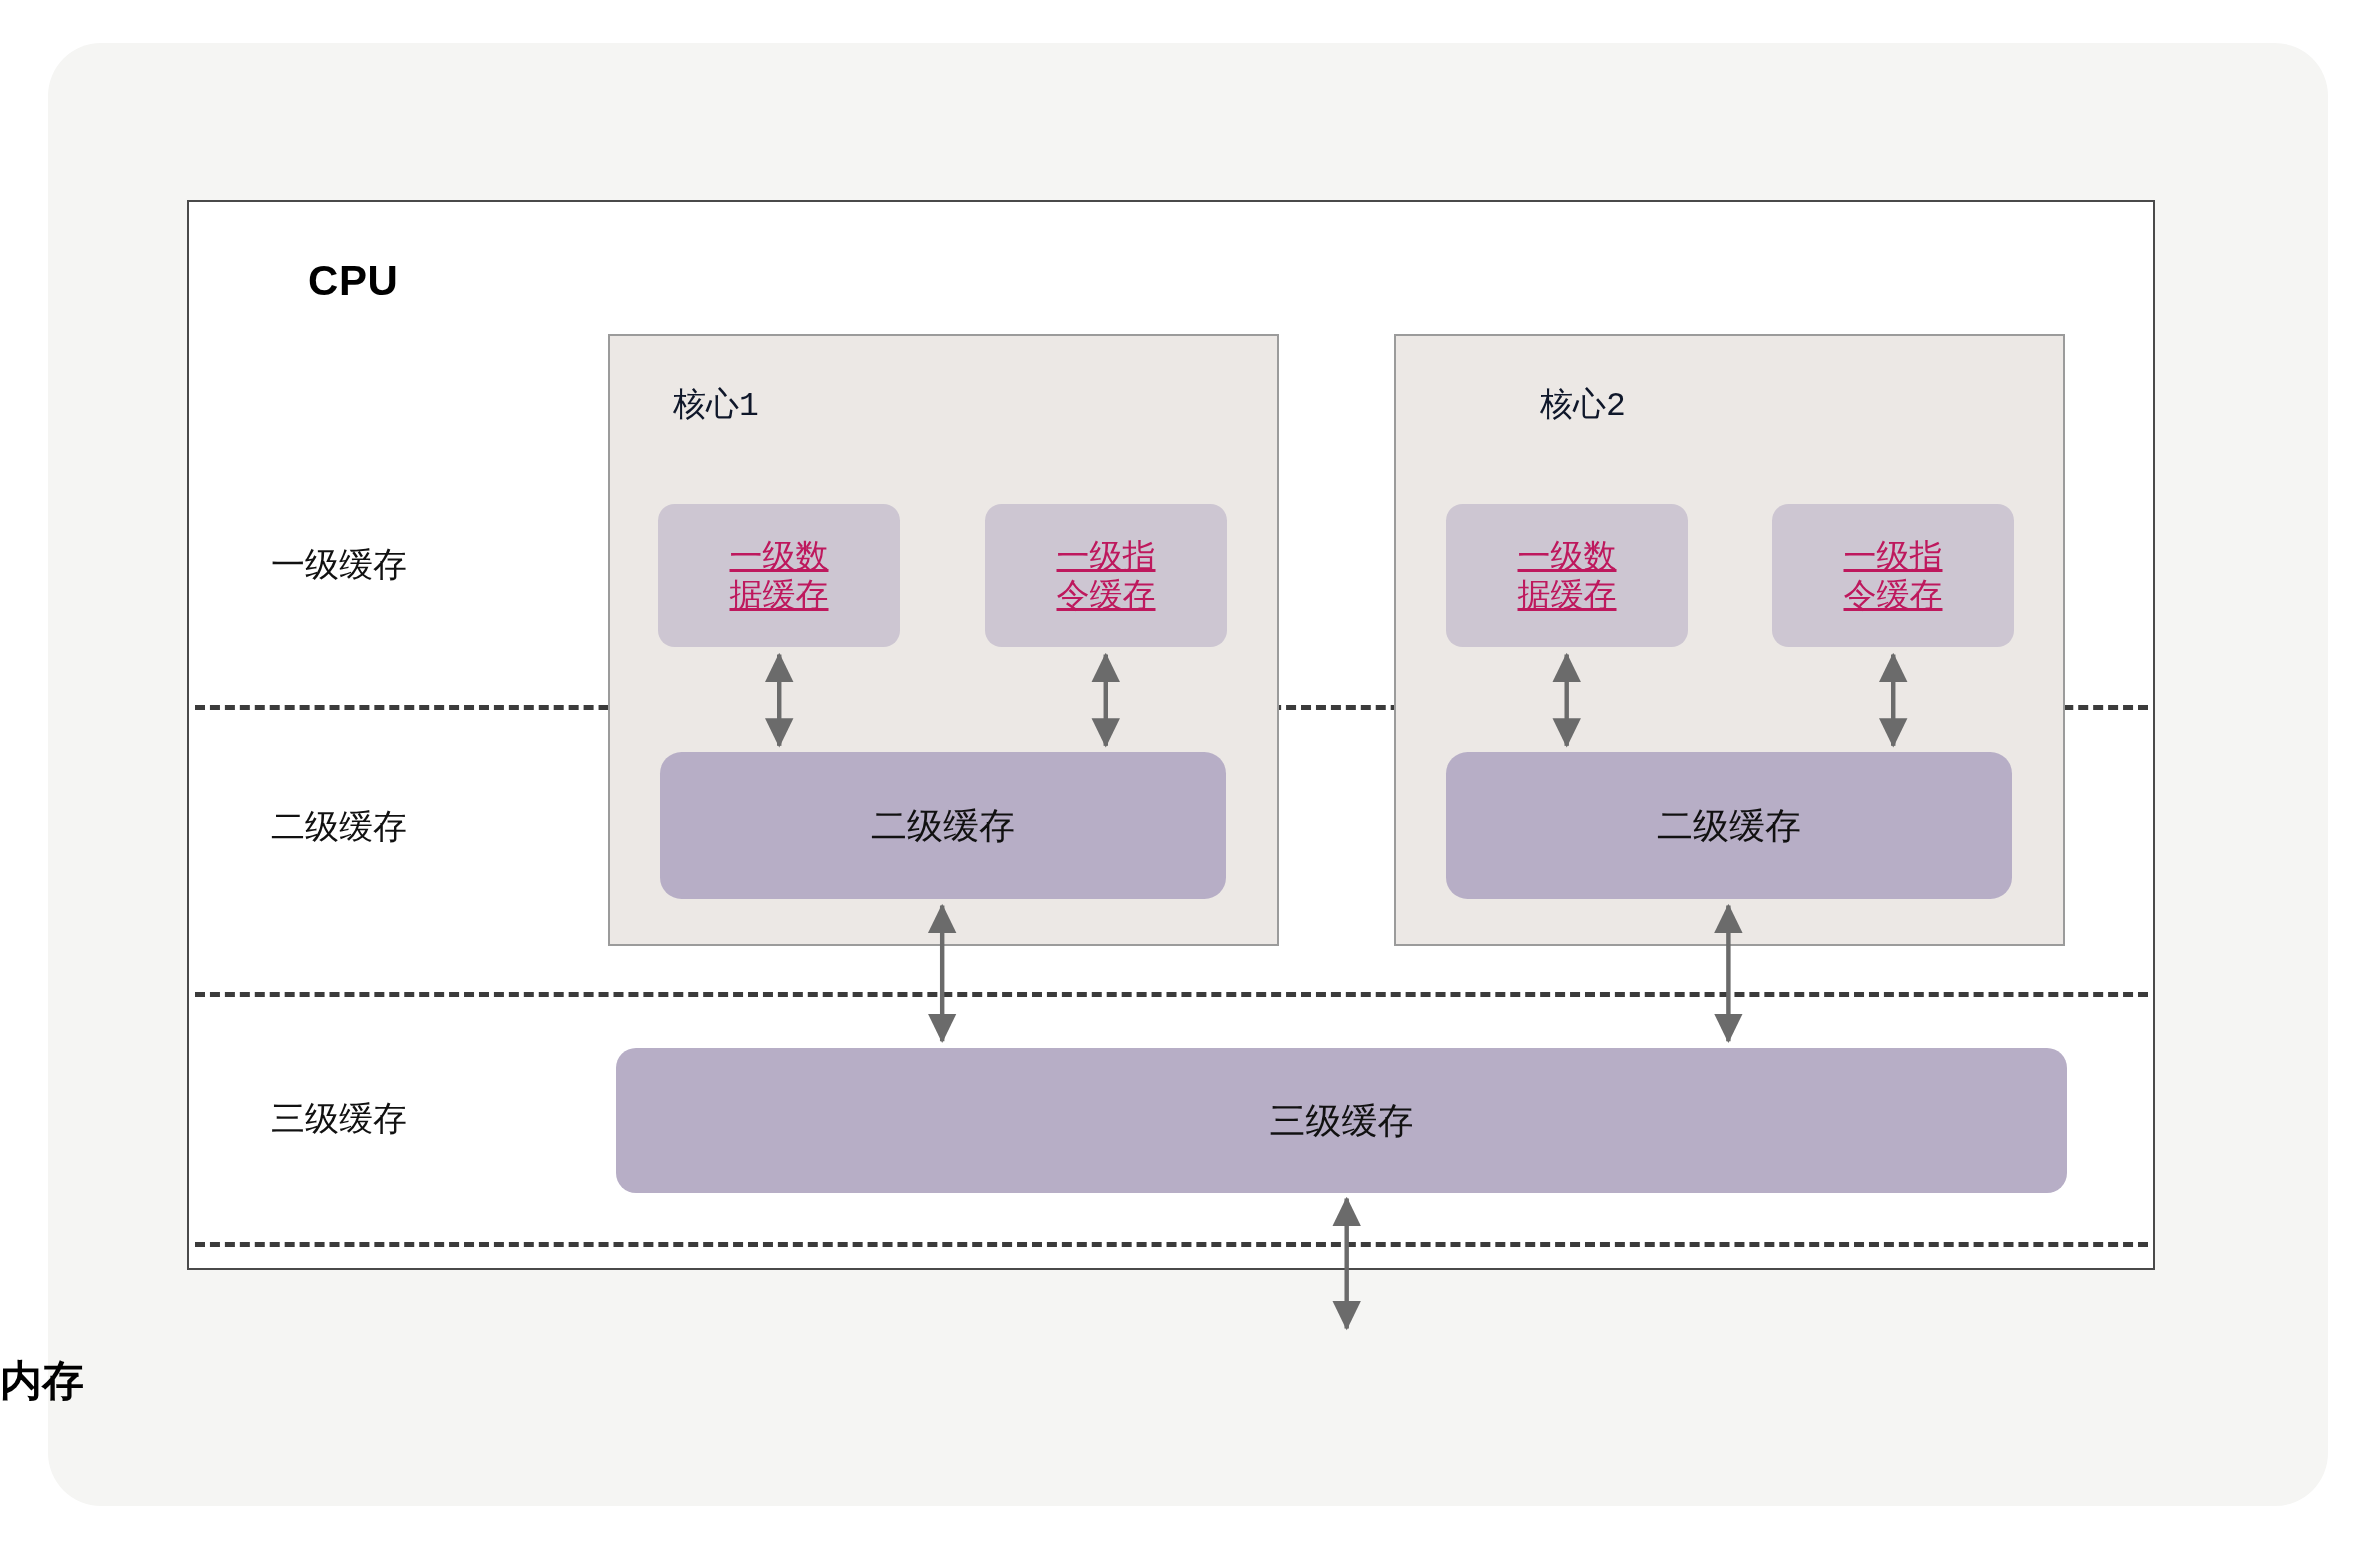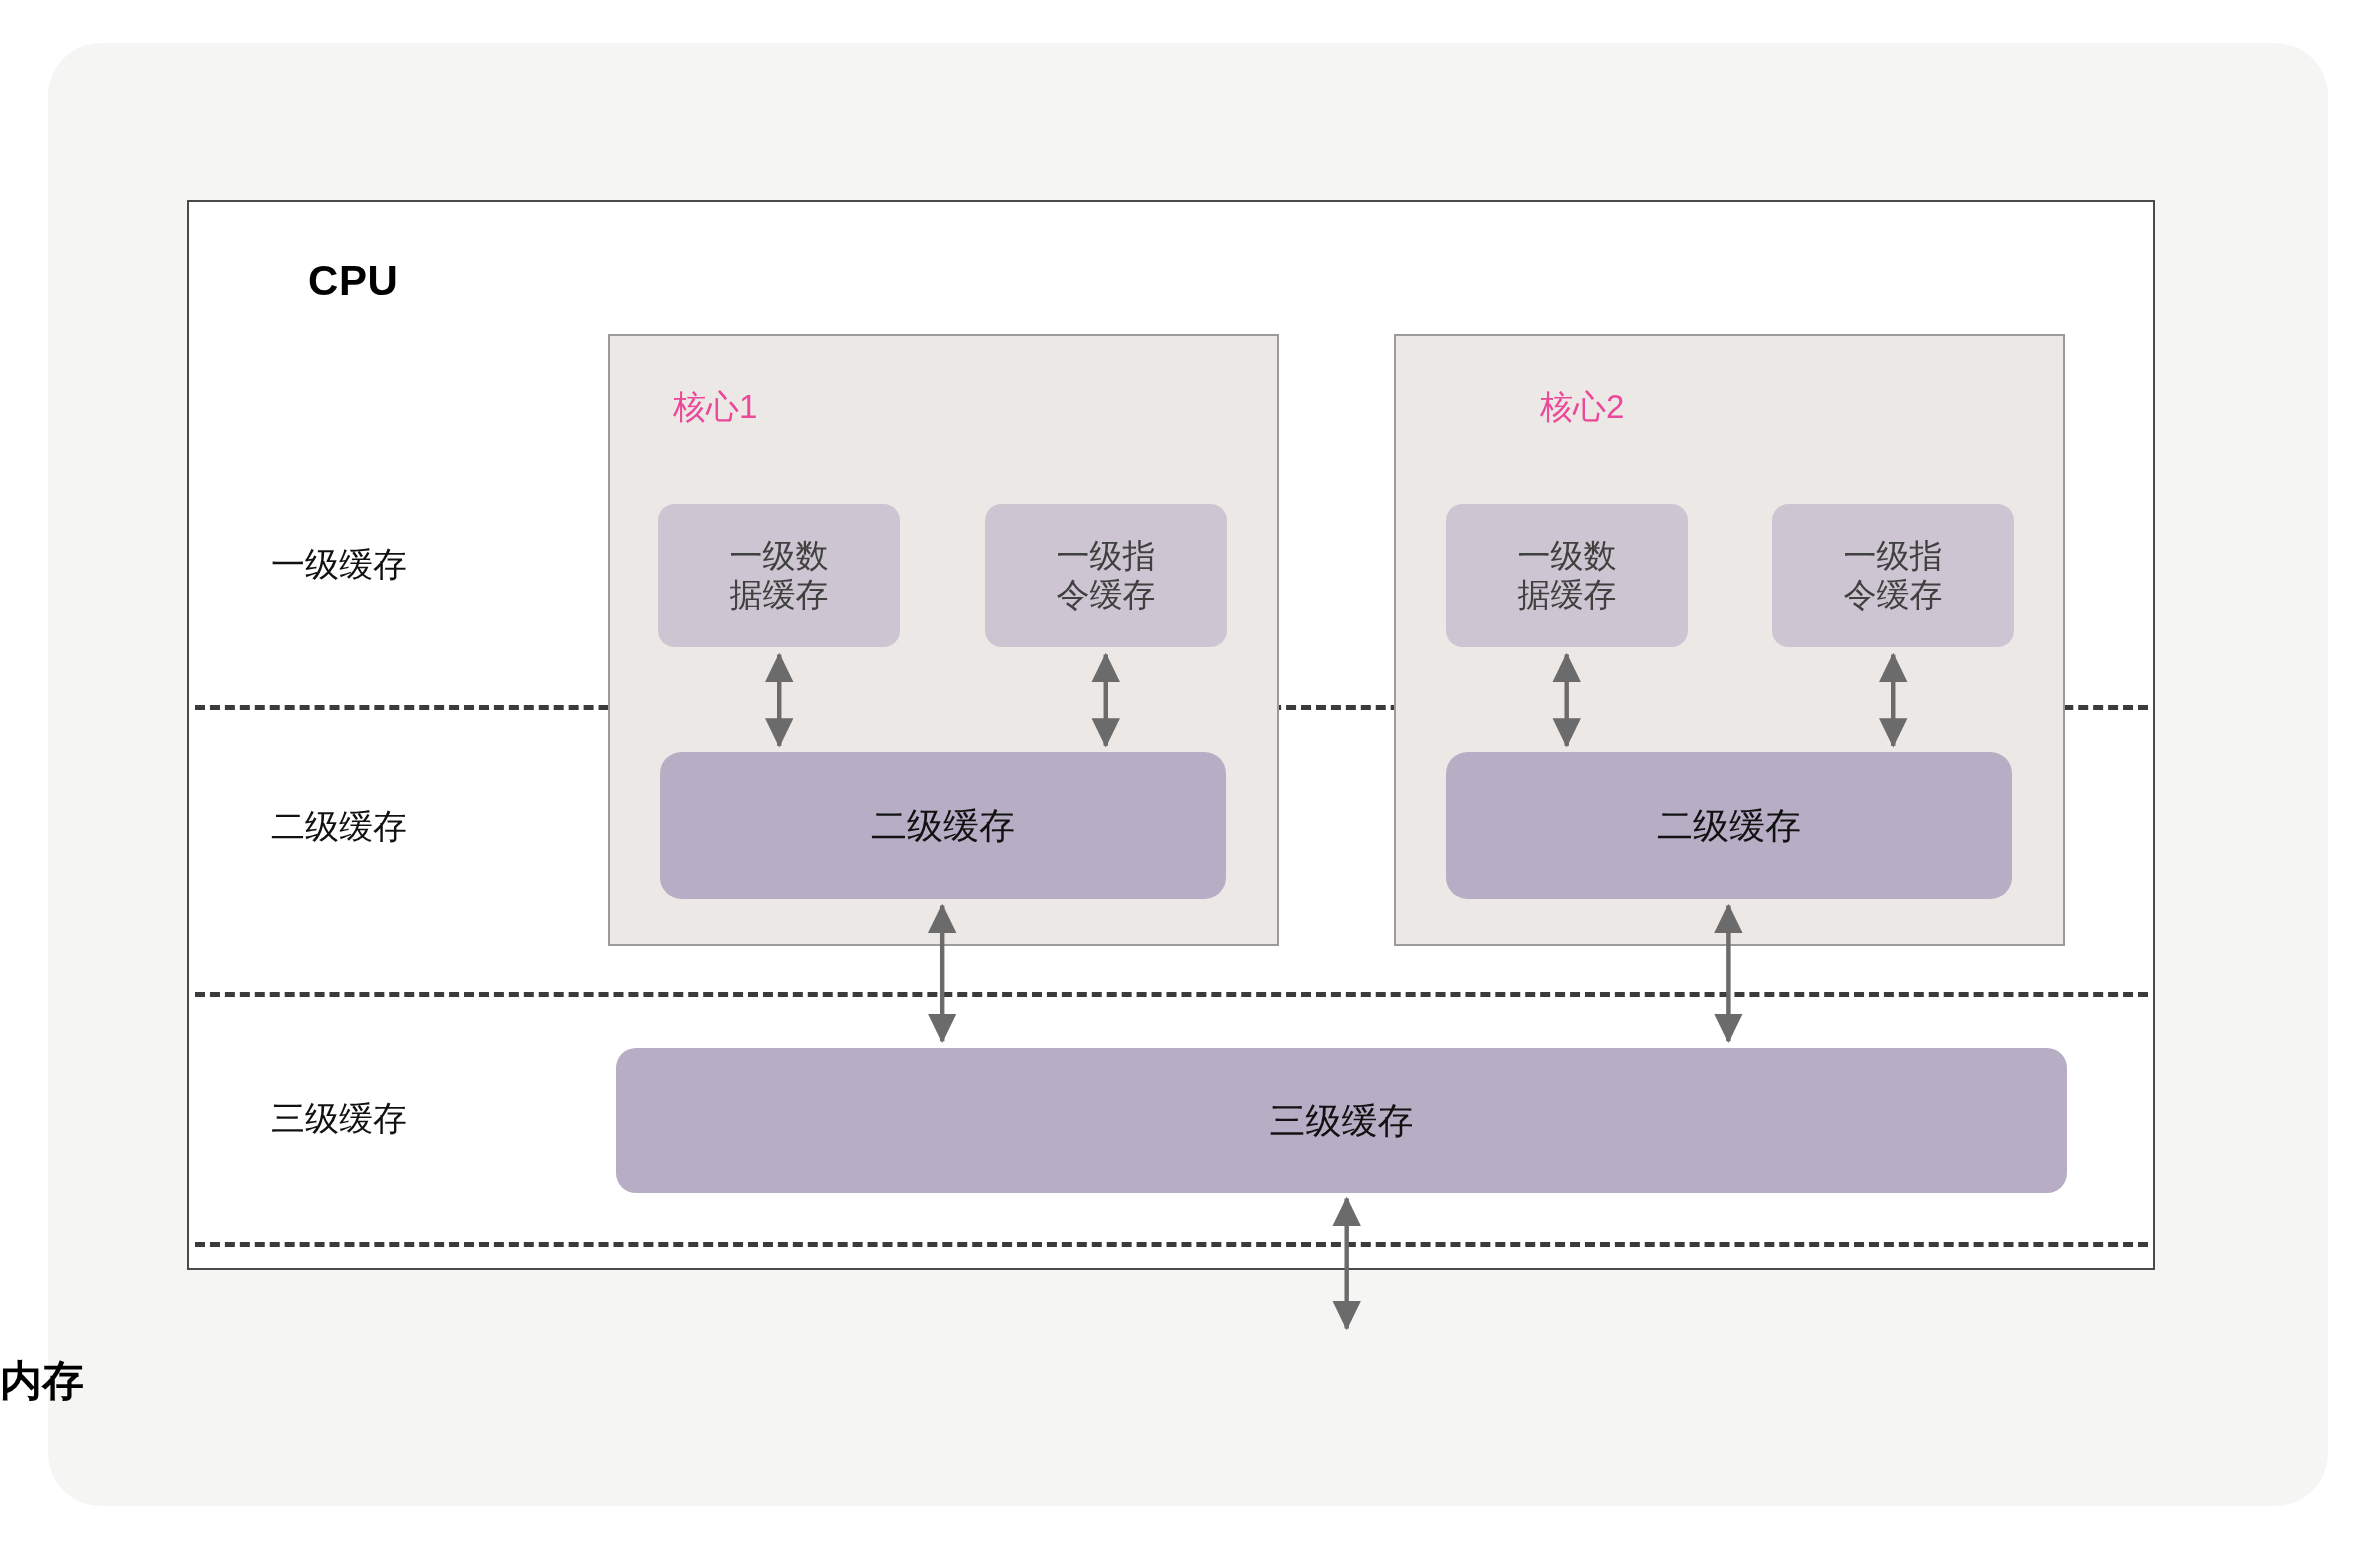--- a/index.html
+++ b/index.html
@@ -91,46 +91,48 @@
     border: 2.5px solid #9b9b9b;
     box-sizing: border-box;
   }
   .core-1 { left: 608px; }
   .core-2 { left: 1394px; }
 
   .core-title {
     position: absolute;
     top: 390px;
     font-size: 33px;
-    color: #ec4899;
+    color: #0f172a;
     white-space: nowrap;
     line-height: 1;
+    font-family: Liberation Mono, monospace;
   }
   .core-title-1 { left: 673px; }
   .core-title-2 { left: 1540px; }
 
   
   .l1-box {
     position: absolute;
     top: 504px;
     width: 242px;
     height: 143px;
     background: #cdc6d2;
     border-radius: 16.5px;
     display: flex;
     align-items: center;
     justify-content: center;
   }
   .l1-box span {
     font-size: 33px;
-    color: #404040;
+    color: #be185d;
     line-height: 1.18;
     text-align: center;
     display: block;
     white-space: pre-line;
+    text-decoration: underline;
   }
   .l1-c1-d { left: 658px; }
   .l1-c1-i { left: 985px; }
   .l1-c2-d { left: 1446px; }
   .l1-c2-i { left: 1772px; }
 
   
   .l2-box {
     position: absolute;
     top: 752px;

